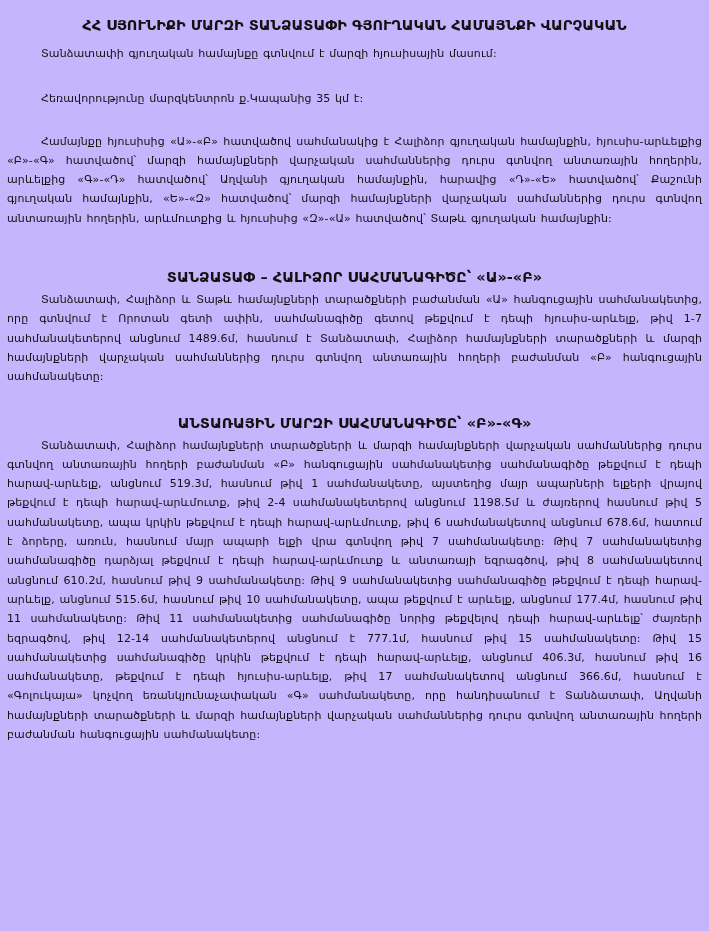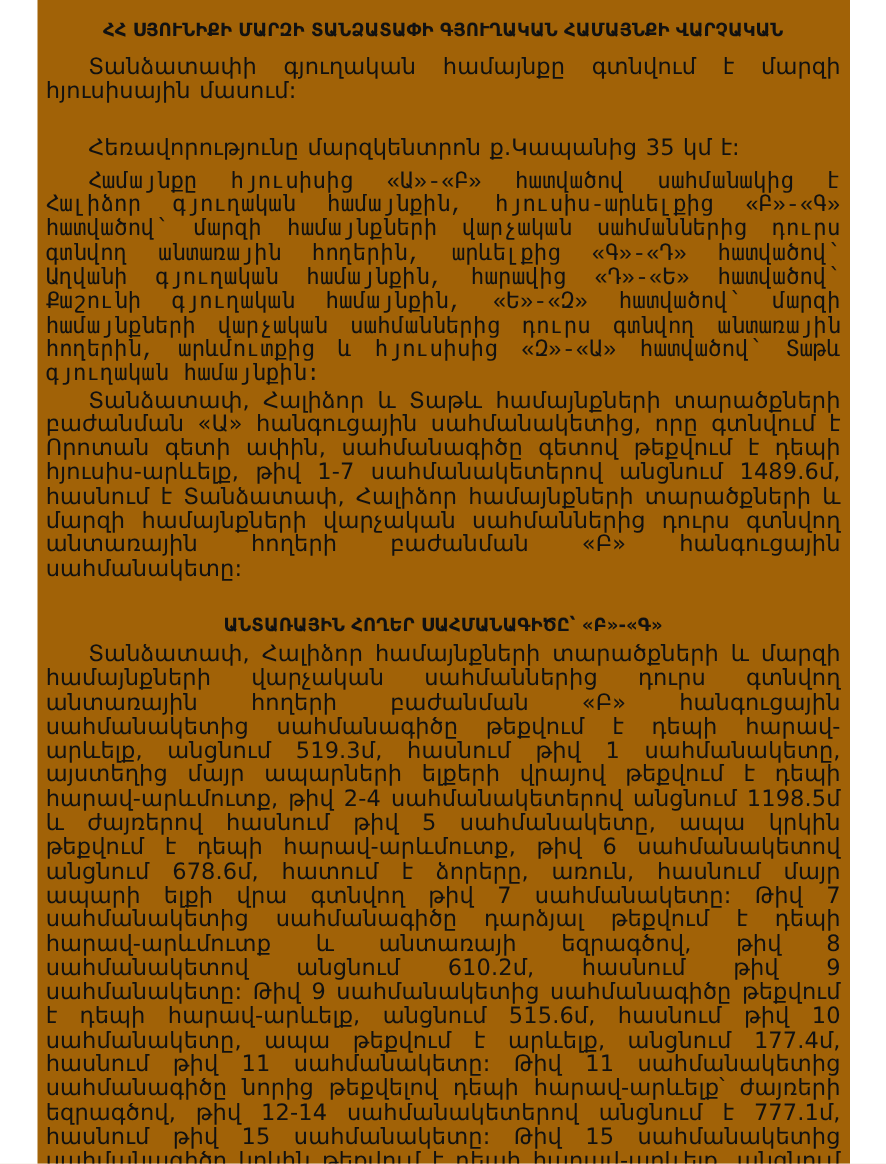--- a/index.html
+++ b/index.html
@@ -2,51 +2,51 @@
 <html lang="hy"><head>
 <meta charset="utf-8">
 <style>
   html, body {
     margin: 0;
     padding: 0;
     background: #ffffff;
   }
   .page {
     position: relative;
-    width: 650px;
+    width: 709px;
     height: 931px;
     margin: 0 auto;
-    background: #a16207;
+    background: #c4b5fd;
     color: #111111;
     font-family: "DejaVu Sans", "Liberation Sans", sans-serif;
     overflow: hidden;
     box-sizing: border-box;
     padding: 16px 7px 0 7px;
     -webkit-font-smoothing: none;
   }
   .doc-title {
     text-align: center;
     font-weight: bold;
     font-size: 14.5px;
     line-height: 19px;
     margin: 0 30px;
   }
   .doc-title .t-line { display: block; }
   p.body-par {
-    font-size: 18px;
+    font-size: 11px;
     line-height: 19.3px;
     text-align: justify;
     text-indent: 34px;
     margin: 0;
     letter-spacing: 0.1px;
     word-spacing: 1px;
   }
   p.p-first   { margin-top: 9px; }
   p.p-second  { margin-top: 26px; }
-  p.p-borders { margin-top: 9px; font-family: Liberation Mono, monospace; }
+  p.p-borders { margin-top: 23px; }
   .section-heading {
     text-align: center;
     font-weight: bold;
     font-size: 14.5px;
     line-height: 25px;
     margin: 0;
   }
   .section-heading .h-line { display: block; }
   .heading-ab { margin-top: 37px; }
   .par-ab     { margin-top: 31px; }
@@ -62,23 +62,26 @@
   <h1 class="doc-title">
     <span class="t-line">ՀՀ ՍՅՈՒՆԻՔԻ ՄԱՐԶԻ ՏԱՆՁԱՏԱՓԻ ԳՅՈՒՂԱԿԱՆ ՀԱՄԱՅՆՔԻ ՎԱՐՉԱԿԱՆ</span>
   </h1>
 
   <p class="body-par p-first">Տանձատափի  գյուղական համայնքը գտնվում է մարզի հյուսիսային մասում:</p>
 
   <p class="body-par p-second">Հեռավորությունը մարզկենտրոն ք.Կապանից  35 կմ է:</p>
 
   <p class="body-par p-borders">Համայնքը հյուսիսից «Ա»-«Բ» հատվածով սահմանակից է Հալիձոր գյուղական համայնքին, հյուսիս-արևելքից «Բ»-«Գ» հատվածով՝ մարզի համայնքների վարչական սահմաններից դուրս գտնվող անտառային հողերին, արևելքից «Գ»-«Դ» հատվածով՝ Աղվանի գյուղական համայնքին, հարավից «Դ»-«Ե» հատվածով՝ Քաշունի գյուղական համայնքին, «Ե»-«Զ» հատվածով՝ մարզի համայնքների վարչական սահմաններից դուրս գտնվող անտառային հողերին, արևմուտքից և հյուսիսից «Զ»-«Ա» հատվածով՝ Տաթև գյուղական համայնքին:</p>
 
+  <h2 class="section-heading heading-ab">
+    <span class="h-line">ՏԱՆՁԱՏԱՓ – ՀԱԼԻՁՈՐ ՍԱՀՄԱՆԱԳԻԾԸ՝  «Ա»-«Բ»</span>
+  </h2>
 
   <p class="body-par par-ab">Տանձատափ, Հալիձոր և Տաթև համայնքների տարածքների բաժանման «Ա» հանգուցային սահմանակետից, որը գտնվում է Որոտան գետի ափին, սահմանագիծը գետով թեքվում է դեպի հյուսիս-արևելք, թիվ 1-7 սահմանակետերով անցնում 1489.6մ, հասնում է Տանձատափ, Հալիձոր համայնքների տարածքների և մարզի համայնքների վարչական սահմաններից դուրս գտնվող անտառային հողերի բաժանման «Բ» հանգուցային սահմանակետը:</p>
 
 
   <h2 class="section-heading heading-bg">
-    <span class="h-line">ԱՆՏԱՌԱՅԻՆ ՀՈՂԵՐ ՍԱՀՄԱՆԱԳԻԾԸ՝   «Բ»-«Գ»</span>
+    <span class="h-line">ԱՆՏԱՌԱՅԻՆ ՄԱՐԶԻ ՍԱՀՄԱՆԱԳԻԾԸ՝   «Բ»-«Գ»</span>
   </h2>
 
   <p class="body-par par-bg">Տանձատափ, Հալիձոր համայնքների տարածքների և մարզի համայնքների վարչական սահմաններից դուրս գտնվող անտառային հողերի բաժանման «Բ» հանգուցային սահմանակետից սահմանագիծը թեքվում է դեպի հարավ-արևելք, անցնում 519.3մ, հասնում թիվ 1 սահմանակետը, այստեղից մայր ապարների ելքերի վրայով թեքվում է դեպի հարավ-արևմուտք, թիվ 2-4 սահմանակետերով անցնում 1198.5մ և ժայռերով հասնում թիվ 5 սահմանակետը, ապա կրկին թեքվում է դեպի հարավ-արևմուտք, թիվ 6 սահմանակետով անցնում 678.6մ, հատում է ձորերը, առուն, հասնում մայր ապարի ելքի վրա գտնվող թիվ 7 սահմանակետը: Թիվ 7 սահմանակետից սահմանագիծը դարձյալ թեքվում է դեպի հարավ-արևմուտք և անտառայի եզրագծով, թիվ 8 սահմանակետով անցնում 610.2մ, հասնում թիվ 9 սահմանակետը: Թիվ 9 սահմանակետից սահմանագիծը թեքվում է դեպի հարավ-արևելք, անցնում 515.6մ, հասնում թիվ 10 սահմանակետը, ապա թեքվում է արևելք, անցնում 177.4մ, հասնում թիվ 11 սահմանակետը: Թիվ 11 սահմանակետից սահմանագիծը նորից թեքվելով դեպի հարավ-արևելք՝ ժայռերի եզրագծով, թիվ 12-14 սահմանակետերով անցնում է 777.1մ, հասնում թիվ 15 սահմանակետը: Թիվ 15 սահմանակետից սահմանագիծը կրկին թեքվում է դեպի հարավ-արևելք, անցնում 406.3մ, հասնում թիվ 16 սահմանակետը, թեքվում է դեպի հյուսիս-արևելք, թիվ 17 սահմանակետով անցնում 366.6մ, հասնում է «Գոլուկայա» կոչվող եռանկյունաչափական «Գ» սահմանակետը, որը հանդիսանում է Տանձատափ, Աղվանի համայնքների տարածքների և մարզի համայնքների վարչական սահմաններից դուրս գտնվող անտառային հողերի բաժանման հանգուցային սահմանակետը:</p>
 
 </div>
 
 </body></html>

